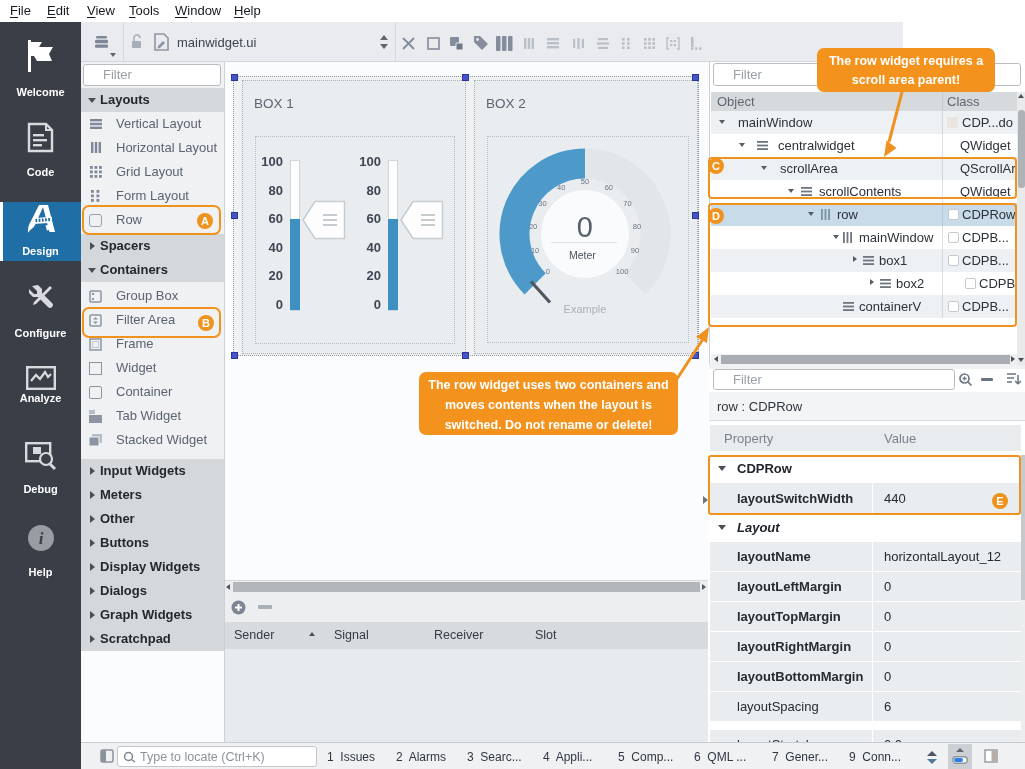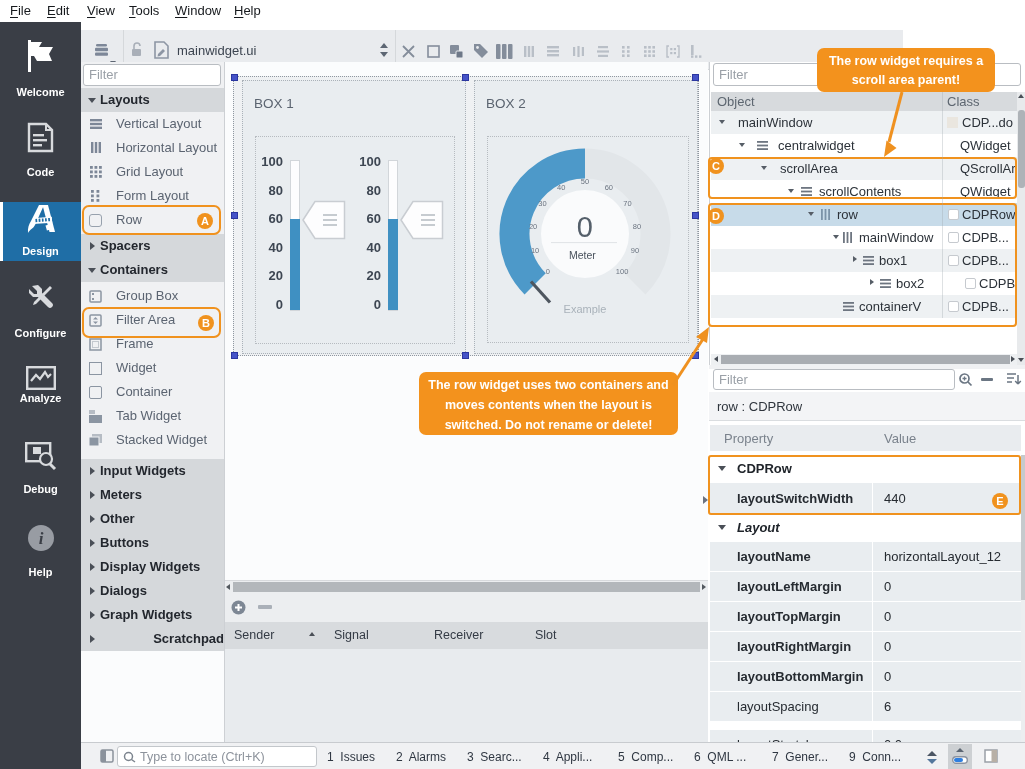--- a/index.html
+++ b/index.html
@@ -9,29 +9,29 @@
 
 #menubar{left:0;top:0;width:1025px;height:22px;background:#ffffff;color:#16191d;font-size:13px;}
 #menubar span{position:absolute;top:3px;}
 #menubar u{text-decoration:underline;text-underline-offset:2px;}
 
 #sidebar{left:0;top:22px;width:81px;height:747px;background:#3a3e46;}
 .sblabel{position:absolute;width:81px;text-align:center;color:#fff;font-weight:bold;font-size:11px;}
 #design-active{left:0;top:202px;width:81px;height:59px;background:#1f6ea6;}
 #design-stripe{left:0;top:202px;width:3px;height:59px;background:#fff;}
 
-#toolbar{left:81px;top:30px;width:822px;height:40px;background:#e9ebee;border-bottom:1px solid #d2d5d9;}
+#toolbar{left:81px;top:22px;width:822px;height:40px;background:#e9ebee;border-bottom:1px solid #d2d5d9;}
 .tsep{position:absolute;top:0;width:1px;height:40px;background:#d5d8db;}
 
 #leftpanel{left:81px;top:62px;width:144px;height:680px;background:#fbfcfd;border-right:1px solid #cdd0d4;}
 .lp-head{position:absolute;left:0;width:143px;height:24px;background:#d5d8db;color:#23272e;font-weight:bold;font-size:13px;line-height:24px;padding-left:19px;}
 .lp-item{position:absolute;left:0;width:143px;height:24px;color:#5b6471;font-size:13px;line-height:24px;padding-left:35px;}
 .tri-d{position:absolute;left:7px;width:0;height:0;border-left:4px solid transparent;border-right:4px solid transparent;border-top:5px solid #4a4f57;}
 .tri-r{position:absolute;left:9px;width:0;height:0;border-top:4px solid transparent;border-bottom:4px solid transparent;border-left:5px solid #4a4f57;}
-.filterbox{position:absolute;background:#fff;border:1px solid #b9bdc2;border-radius:3px;color:#9aa0a7;font-size:13px;padding-left:5px;}
+.filterbox{position:absolute;background:#fff;border:1px solid #b9bdc2;border-radius:3px;color:#9aa0a7;font-size:13px;padding-left:19px;}
 
 #canvas{left:225px;top:62px;width:483px;height:518px;background:#fbfcfd;}
 #form{position:absolute;left:8px;top:14px;width:466px;height:280px;background:#eff1f3;border:1px dotted #8f97a0;}
 .box{position:absolute;top:3px;width:224px;height:274px;background:#e9edf0;border:1px dotted #aab1b8;}
 .boxtitle{position:absolute;top:15px;left:11px;color:#5b6470;font-size:13.5px;}
 .innerbox{position:absolute;left:12px;top:55px;border:1px dotted #b6bbc0;}
 .handle{position:absolute;width:7px;height:7px;background:#4553c8;border:1px solid #2b36a0;}
 .slider-track{position:absolute;width:10px;background:#fdfdfe;border:1px solid #d2d6da;}
 
 .slider-fill{position:absolute;left:-1px;width:10px;background:#3f90c2;}
@@ -332,21 +332,21 @@
         <rect x="3" y="0" width="10" height="9" fill="#b6bcc4"></rect>
         <rect x="0" y="3" width="10" height="9" fill="#8b95a2" stroke="#f0f2f4" stroke-width="1"></rect>
       </svg>
     <div class="lp-head" style="top:397px;"><i class="tri-r" style="top:8px"></i>Input Widgets</div>
     <div class="lp-head" style="top:421px;"><i class="tri-r" style="top:8px"></i>Meters</div>
     <div class="lp-head" style="top:445px;"><i class="tri-r" style="top:8px"></i>Other</div>
     <div class="lp-head" style="top:469px;"><i class="tri-r" style="top:8px"></i>Buttons</div>
     <div class="lp-head" style="top:493px;"><i class="tri-r" style="top:8px"></i>Display Widgets</div>
     <div class="lp-head" style="top:517px;"><i class="tri-r" style="top:8px"></i>Dialogs</div>
     <div class="lp-head" style="top:541px;"><i class="tri-r" style="top:8px"></i>Graph Widgets</div>
-    <div class="lp-head" style="top:565px;text-align:right;"><i class="tri-r" style="top:8px"></i>Scratchpad</div>
+    <div class="lp-head" style="top:565px;"><i class="tri-r" style="top:8px"></i>Scratchpad</div>
   </div>
 </div>
 
 <div class="abs" id="canvas">
   <div id="form">
     <div class="box" style="left:8px;">
       <div class="boxtitle">BOX 1</div>
       <div class="innerbox" style="width:200px;height:208px;"></div>
     </div>
     <div class="box" style="left:240px;">

